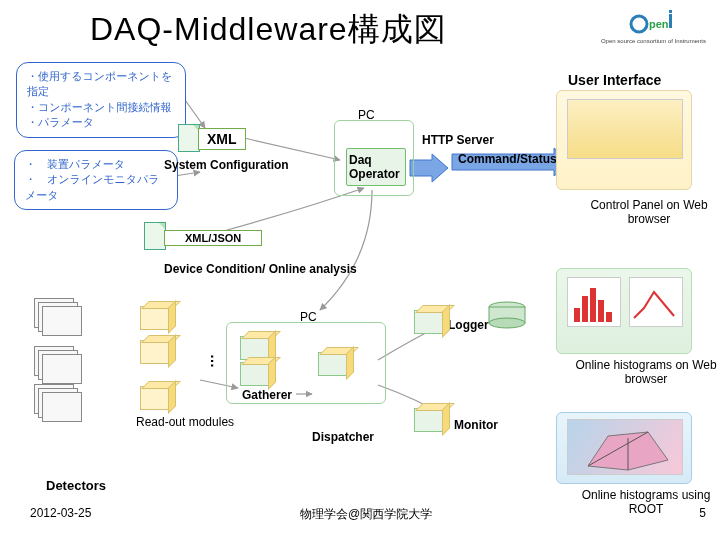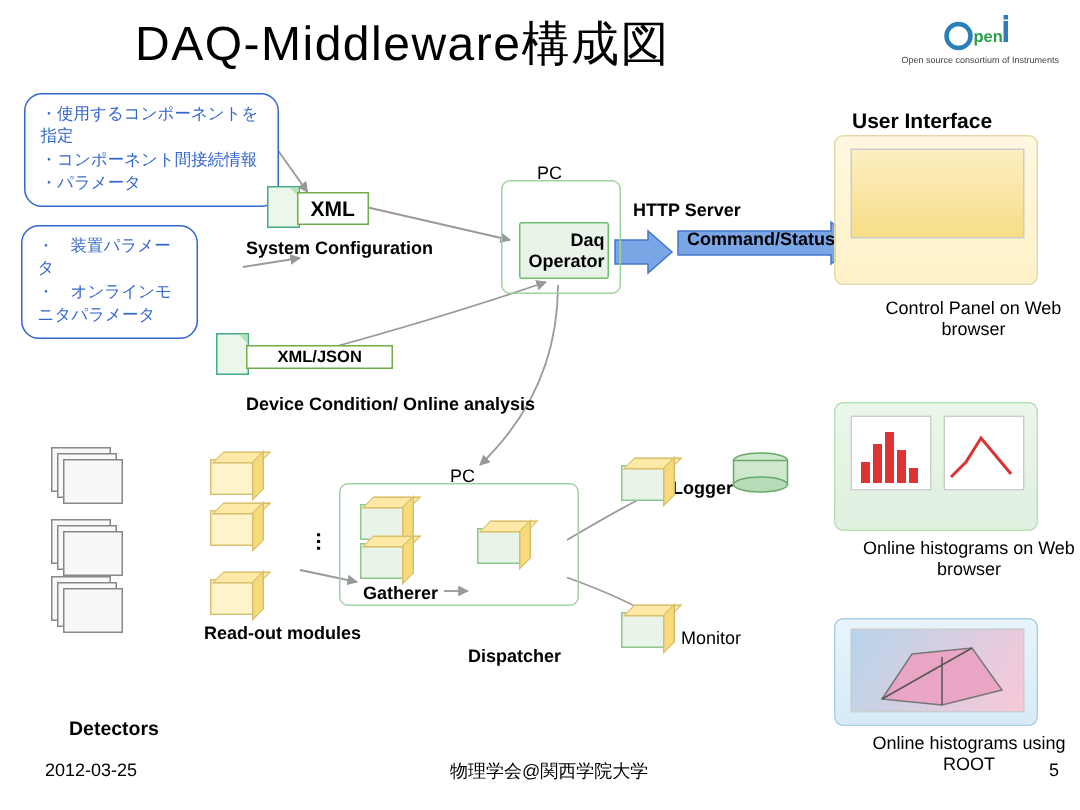--- a/index.html
+++ b/index.html
@@ -3,41 +3,41 @@
 <meta charset="utf-8">
 <style>
   * { box-sizing: border-box; margin: 0; padding: 0; }
   body { width: 720px; height: 540px; font-family: Arial, sans-serif; background: #fff; position: relative; overflow: hidden; }
   .title { position: absolute; top: 8px; left: 90px; font-size: 32px; font-weight: 400; letter-spacing: 1px; }
   .logo { position: absolute; top: 6px; right: 14px; display: flex; flex-direction: column; align-items: center; }
   .logo-icon { width: 48px; height: 30px; display: flex; align-items: center; }
   .logo-text { font-size: 6px; color: #444; margin-top: 2px; }
   .callout { position: absolute; border: 1.5px solid #3366cc; background: #fff; border-radius: 12px; padding: 6px 10px; font-size: 11px; color: #3366cc; line-height: 1.4; }
   .callout1 { top: 62px; left: 16px; width: 170px; }
-  .callout2 { top: 150px; left: 14px; width: 118px; }
+  .callout2 { top: 150px; left: 14px; width: 164px; }
   .abs { position: absolute; }
   .xml-box, .xmljson-box { border: 1.5px solid #70ad47; background: #fff; padding: 2px 8px; font-size: 14px; font-weight: bold; color: #000; }
   .xml-box { top: 128px; left: 198px; }
   .xmljson-box { top: 230px; left: 164px; font-size: 11px; padding: 1px 20px; }
   .sysconf { top: 158px; left: 164px; font-size: 12px; font-weight: bold; }
   .pc1 { top: 108px; left: 358px; font-size: 12px; }
   .pc2 { top: 310px; left: 300px; font-size: 12px; }
-  .daqop { top: 148px; left: 346px; width: 60px; border: 1px solid #6ebf6e; background: #e8f4e8; text-align: right; font-size: 12px; font-weight: bold; padding: 4px 2px; border-radius: 2px; }
+  .daqop { top: 148px; left: 346px; width: 60px; border: 1px solid #6ebf6e; background: #e8f4e8; text-align: left; font-size: 12px; font-weight: bold; padding: 4px 2px; border-radius: 2px; }
   .httpserver { top: 134px; left: 406px; font-size: 12px; font-weight: bold; line-height: 1.1; margin-left: 16px; }
   .cmdstatus { top: 152px; left: 458px; font-size: 12px; font-weight: bold; }
   .ui { top: 72px; left: 568px; font-size: 14px; font-weight: bold; }
   .ctrlpanel { top: 198px; left: 578px; font-size: 12px; text-align: center; line-height: 1.2; }
   .devcond { top: 262px; left: 164px; font-size: 12px; font-weight: bold; line-height: 1.2; }
   .logger { top: 318px; left: 448px; font-size: 12px; font-weight: bold; }
   .olhist1 { top: 358px; left: 572px; font-size: 12px; text-align: center; line-height: 1.2; }
   .olhist2 { top: 488px; left: 572px; font-size: 12px; text-align: center; line-height: 1.2; }
   .gatherer { top: 388px; left: 242px; font-size: 12px; font-weight: bold; }
   .dispatcher { top: 388px; left: 312px; font-size: 12px; font-weight: bold; margin-top: 42px; }
-  .monitor { top: 418px; left: 454px; font-size: 12px; font-weight: normal; }
-  .readout { top: 415px; left: 136px; font-size: 12px; font-weight: bold; text-align: left; line-height: 1.2; }
+  .monitor { top: 418px; left: 454px; font-size: 12px; font-weight: bold; }
+  .readout { top: 415px; left: 136px; font-size: 12px; font-weight: normal; text-align: left; line-height: 1.2; }
   .detectors { top: 450px; left: 46px; font-size: 13px; font-weight: bold; margin-top: 28px; }
   .date { top: 506px; left: 30px; font-size: 12px; }
   .footer { top: 506px; left: 300px; font-size: 12px; }
   .pgnum { top: 506px; right: 14px; font-size: 12px; }
   .vdots { top: 354px; left: 208px; font-size: 14px; font-weight: bold; letter-spacing: -2px; writing-mode: vertical-rl; }
 
   
   .stack { position: absolute; }
   .stack .sheet { position: absolute; width: 40px; height: 30px; border: 1px solid #888; background: #f8f8f8; }
   .stack .sheet:nth-child(1){ top:0; left:0 }

